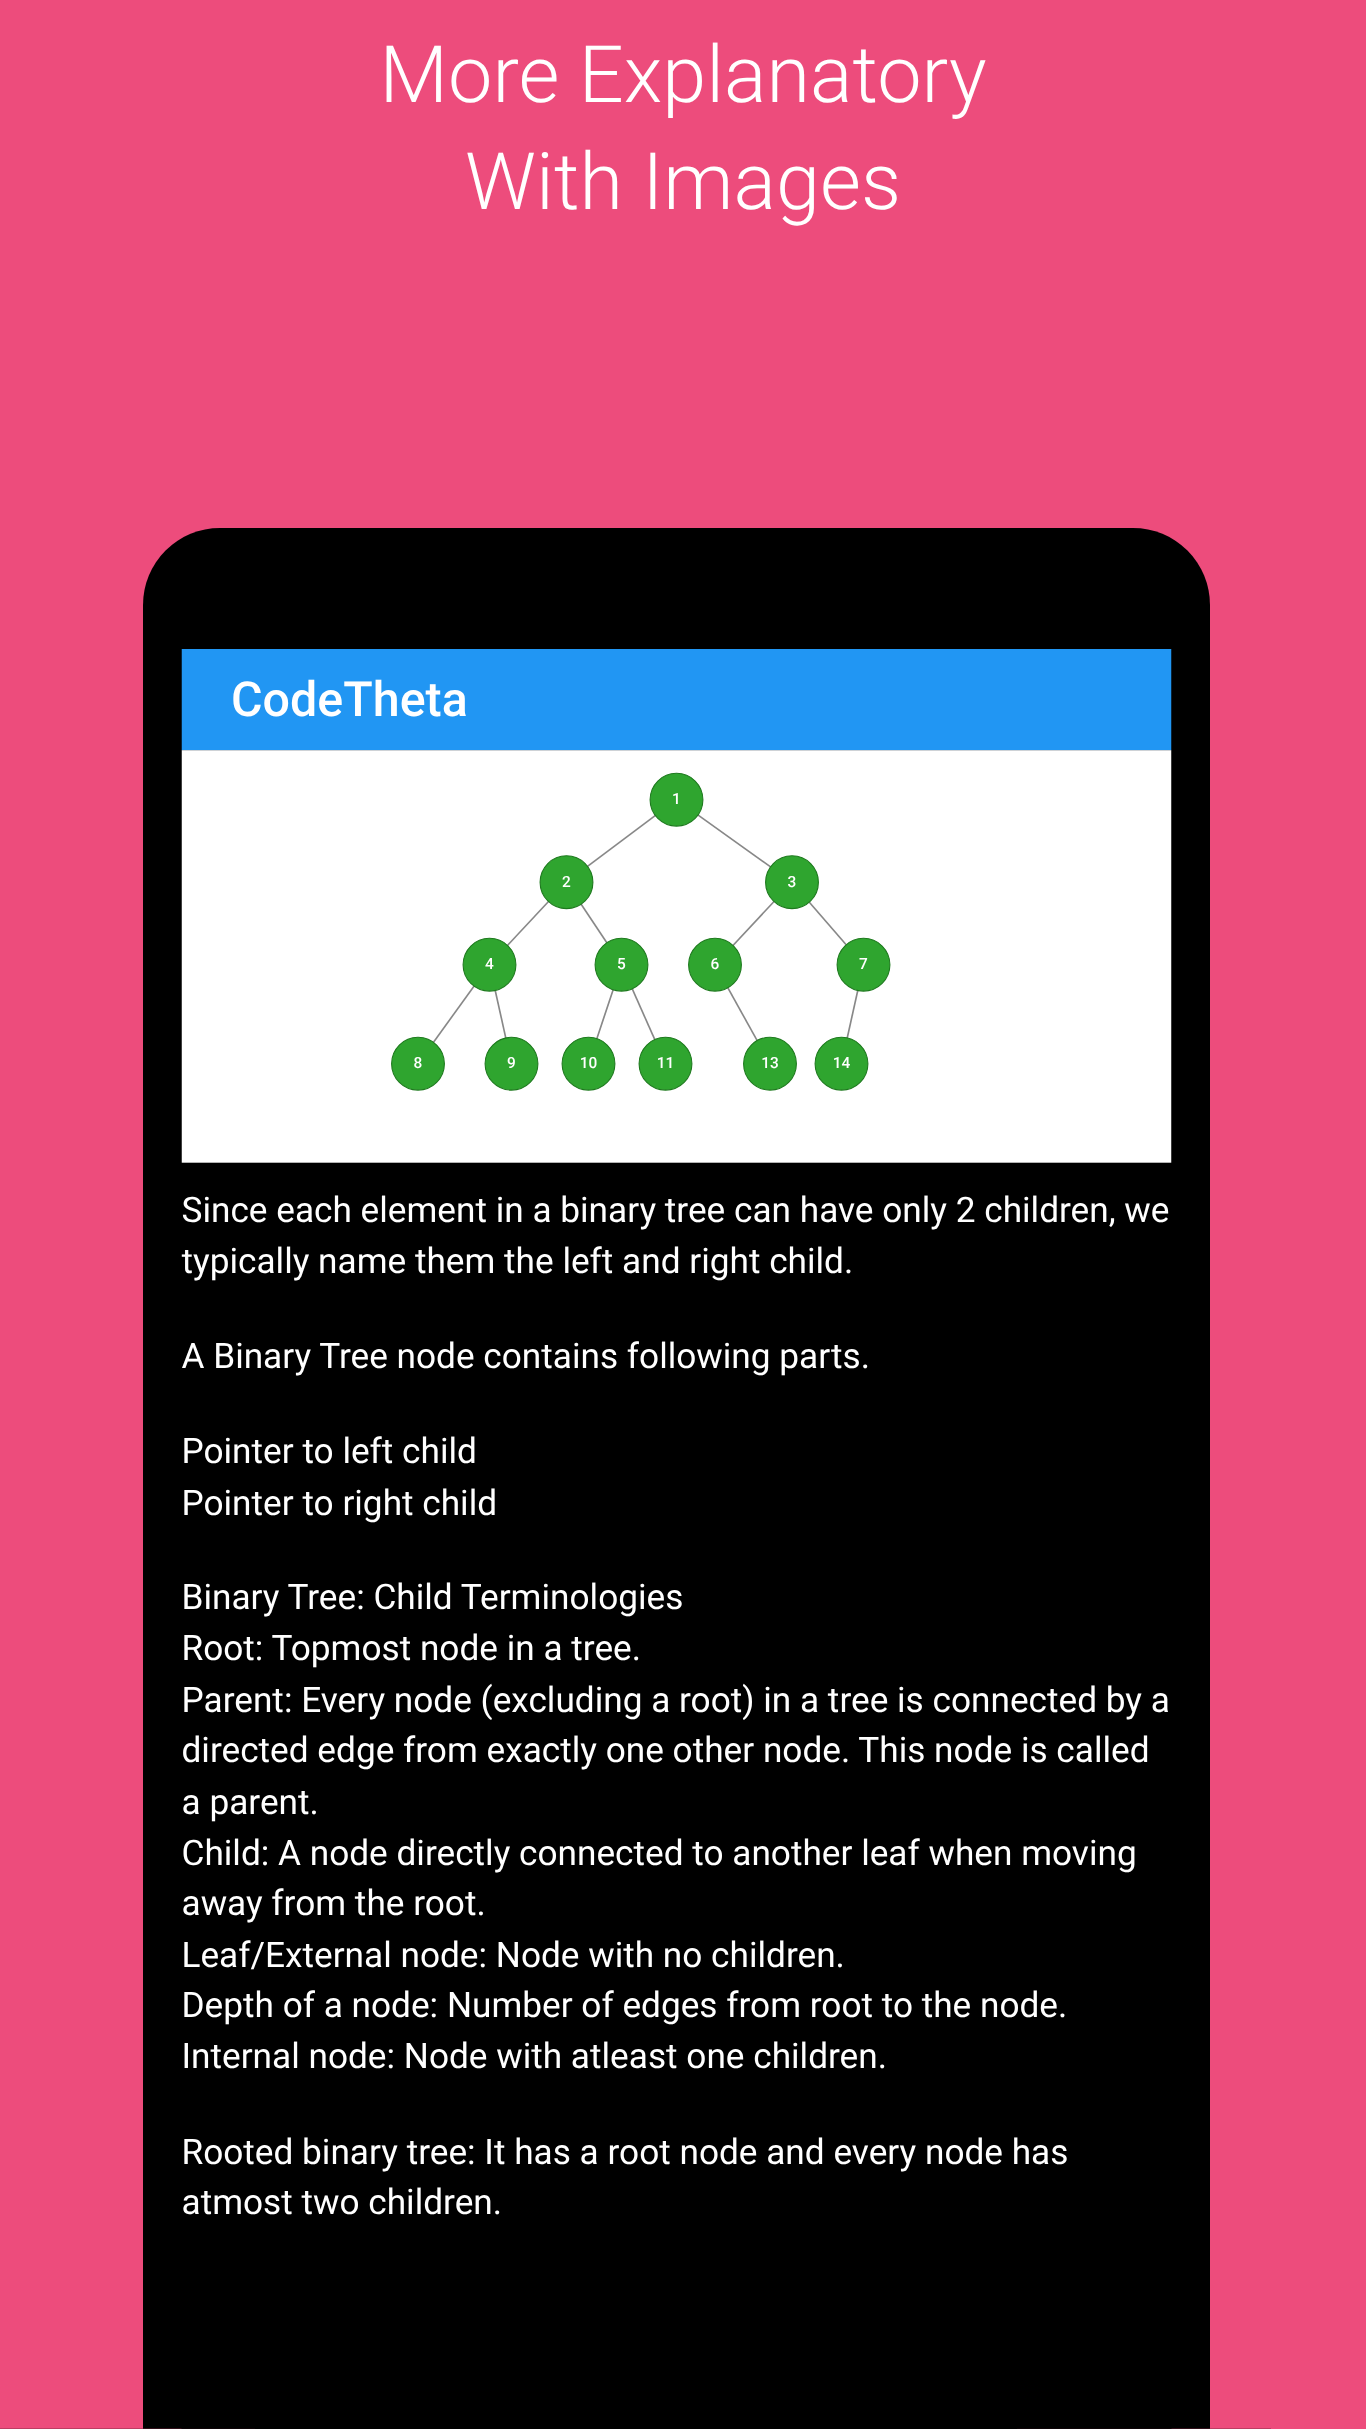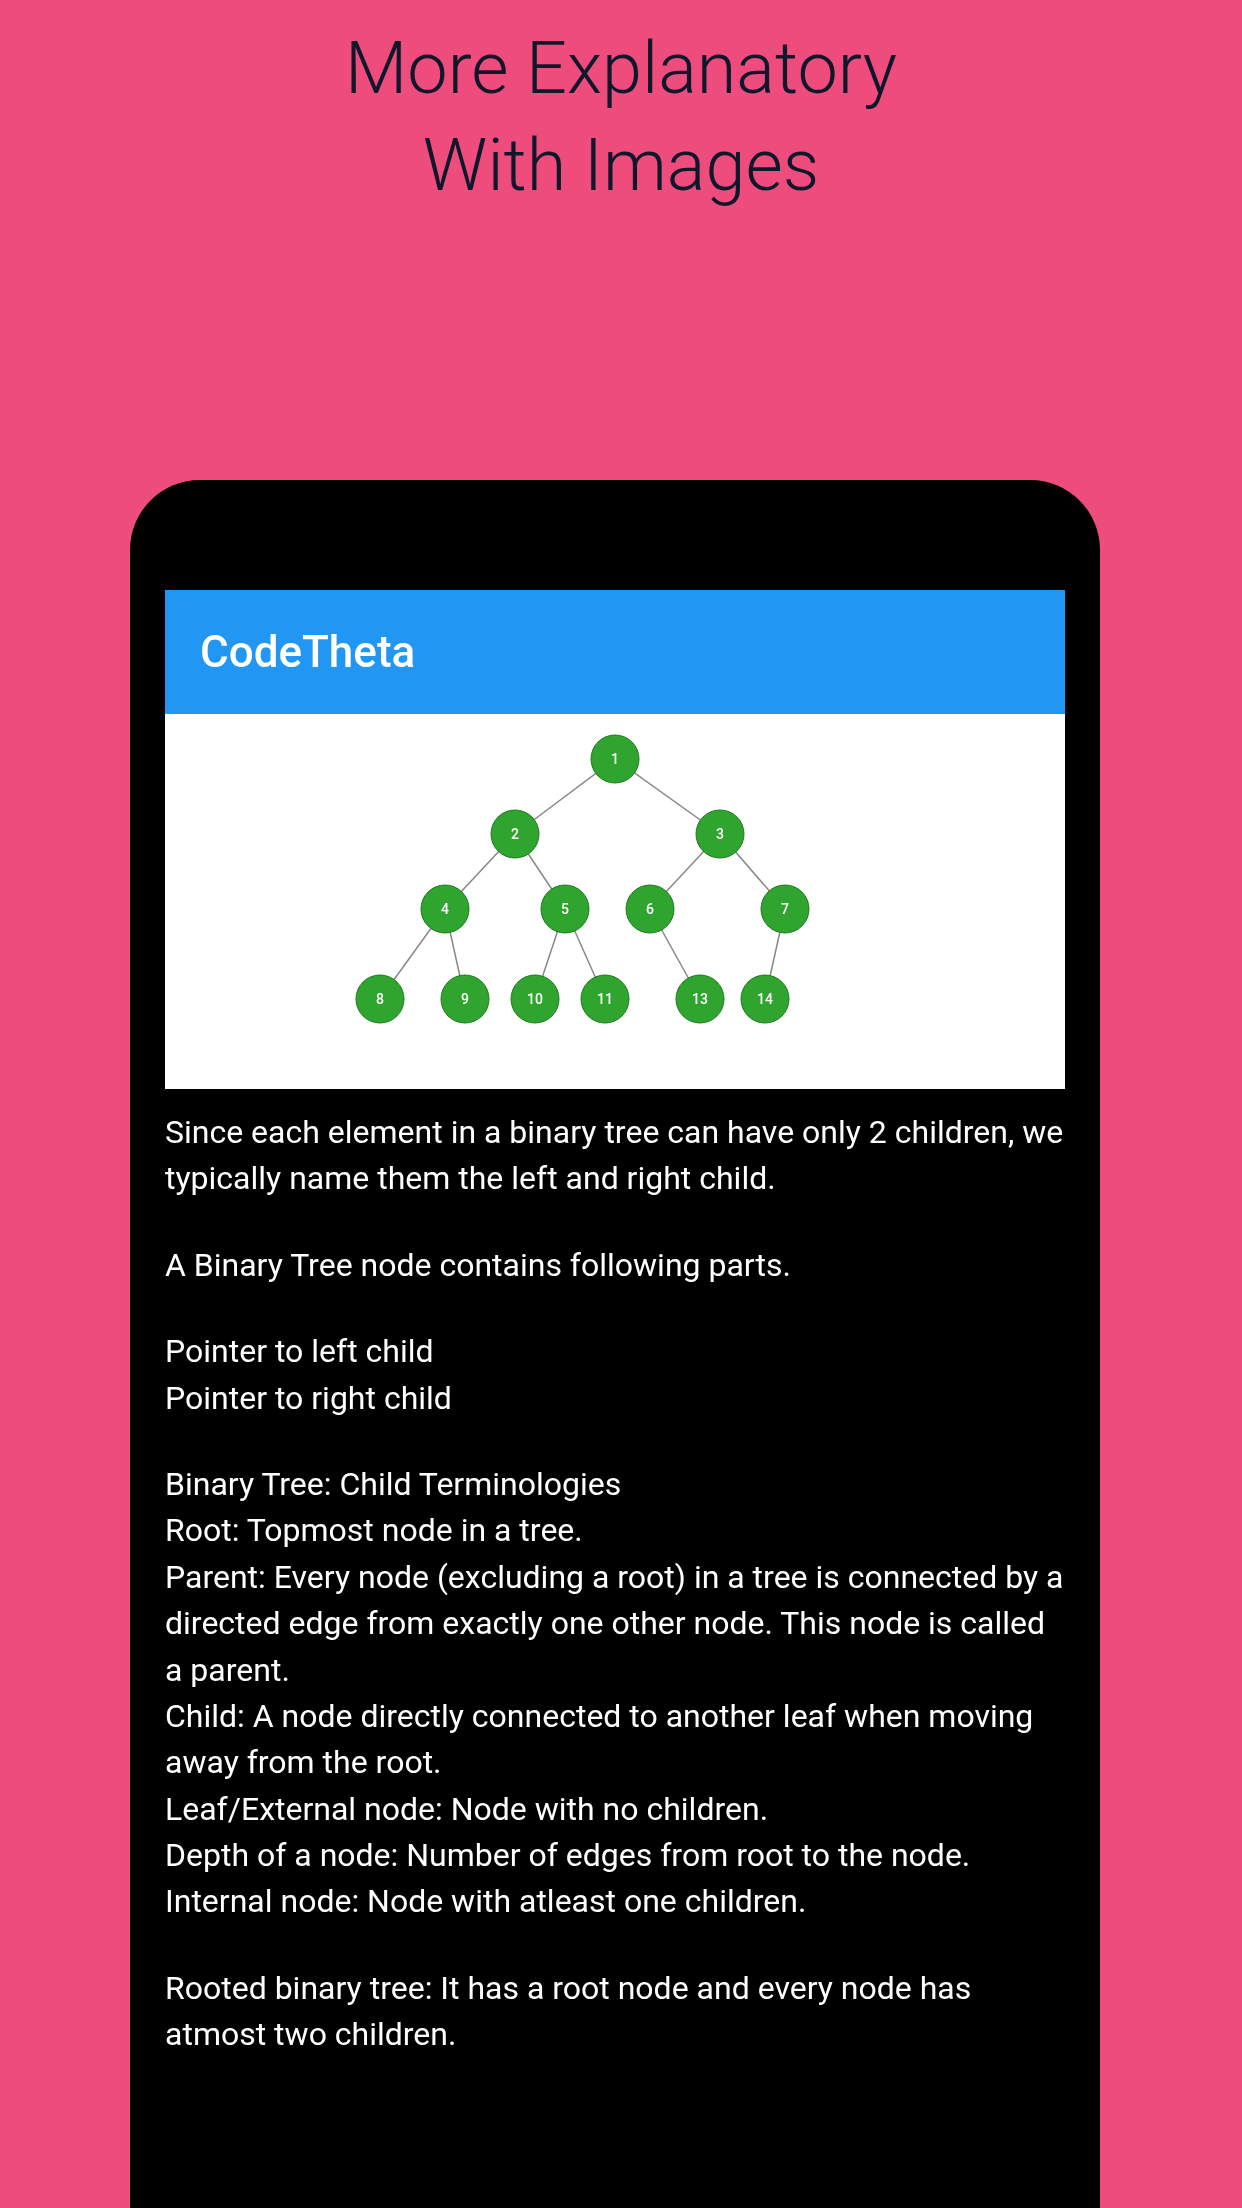--- a/index.html
+++ b/index.html
@@ -10,21 +10,21 @@
     body {
       width: 1242px;
       height: 2208px;
       background: #ed4c7c;
       font-family: -apple-system, BlinkMacSystemFont, 'Segoe UI', Roboto, sans-serif;
       overflow: hidden;
       position: relative;
     }
     .promo-title {
       text-align: center;
-      color: #0f172a;
+      color: #ffffff;
       font-size: 72px;
       font-weight: 300;
       line-height: 1.35;
       padding-top: 20px;
     }
     .phone-frame {
       position: absolute;
       top: 480px;
       left: 130px;
       width: 970px;
@@ -34,24 +34,24 @@
       padding: 110px 35px 0 35px;
     }
     .phone-screen {
       width: 100%;
       height: 100%;
       background: #000000;
       overflow: hidden;
     }
     .app-header {
       background: #2196f3;
-      height: 124px;
+      height: 92px;
       display: flex;
       align-items: center;
-      padding: 0 35px;
+      padding: 0 45px;
     }
     .app-title {
       color: #ffffff;
       font-size: 44px;
       font-weight: 500;
     }
     .tree-image {
       background: #ffffff;
       height: 375px;
       position: relative;

